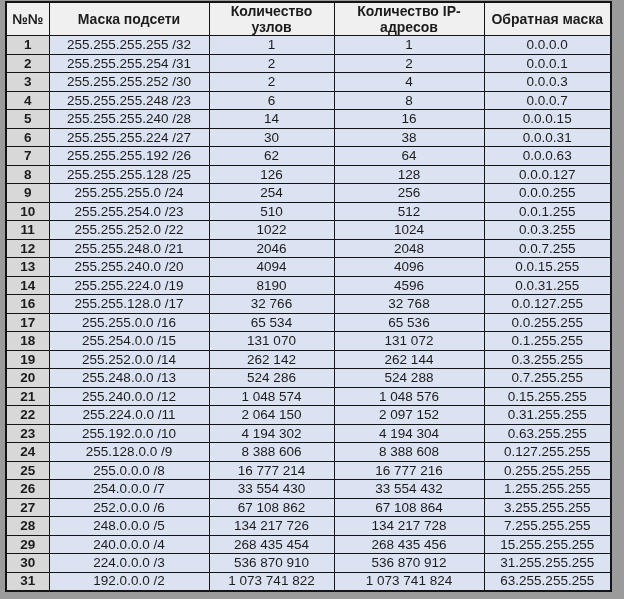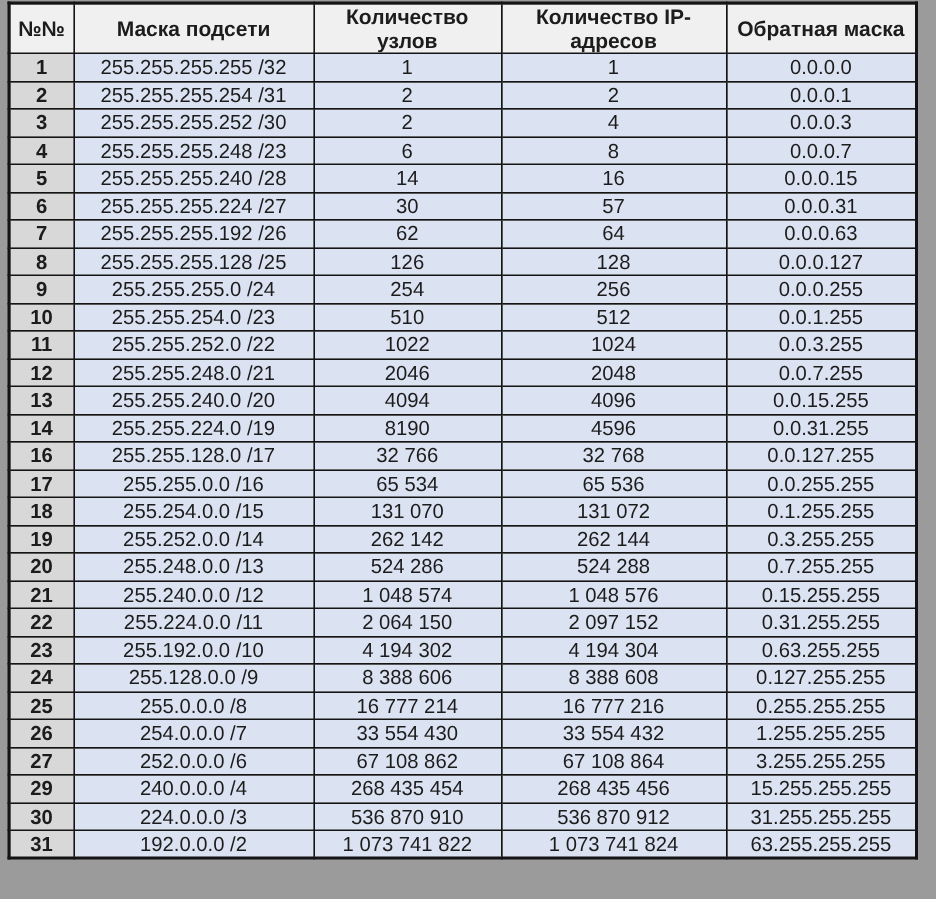--- a/index.html
+++ b/index.html
@@ -108,21 +108,21 @@
         <td class="col-num">5</td>
         <td>255.255.255.240 /28</td>
         <td>14</td>
         <td>16</td>
         <td>0.0.0.15</td>
       </tr>
       <tr>
         <td class="col-num">6</td>
         <td>255.255.255.224 /27</td>
         <td>30</td>
-        <td>57</td>
+        <td>38</td>
         <td>0.0.0.31</td>
       </tr>
       <tr>
         <td class="col-num">7</td>
         <td>255.255.255.192 /26</td>
         <td>62</td>
         <td>64</td>
         <td>0.0.0.63</td>
       </tr>
       <tr>
@@ -252,20 +252,27 @@
         <td>1.255.255.255</td>
       </tr>
       <tr>
         <td class="col-num">27</td>
         <td>252.0.0.0 /6</td>
         <td>67 108 862</td>
         <td>67 108 864</td>
         <td>3.255.255.255</td>
       </tr>
       <tr>
+        <td class="col-num">28</td>
+        <td>248.0.0.0 /5</td>
+        <td>134 217 726</td>
+        <td>134 217 728</td>
+        <td>7.255.255.255</td>
+      </tr>
+      <tr>
         <td class="col-num">29</td>
         <td>240.0.0.0 /4</td>
         <td>268 435 454</td>
         <td>268 435 456</td>
         <td>15.255.255.255</td>
       </tr>
       <tr>
         <td class="col-num">30</td>
         <td>224.0.0.0 /3</td>
         <td>536 870 910</td>

